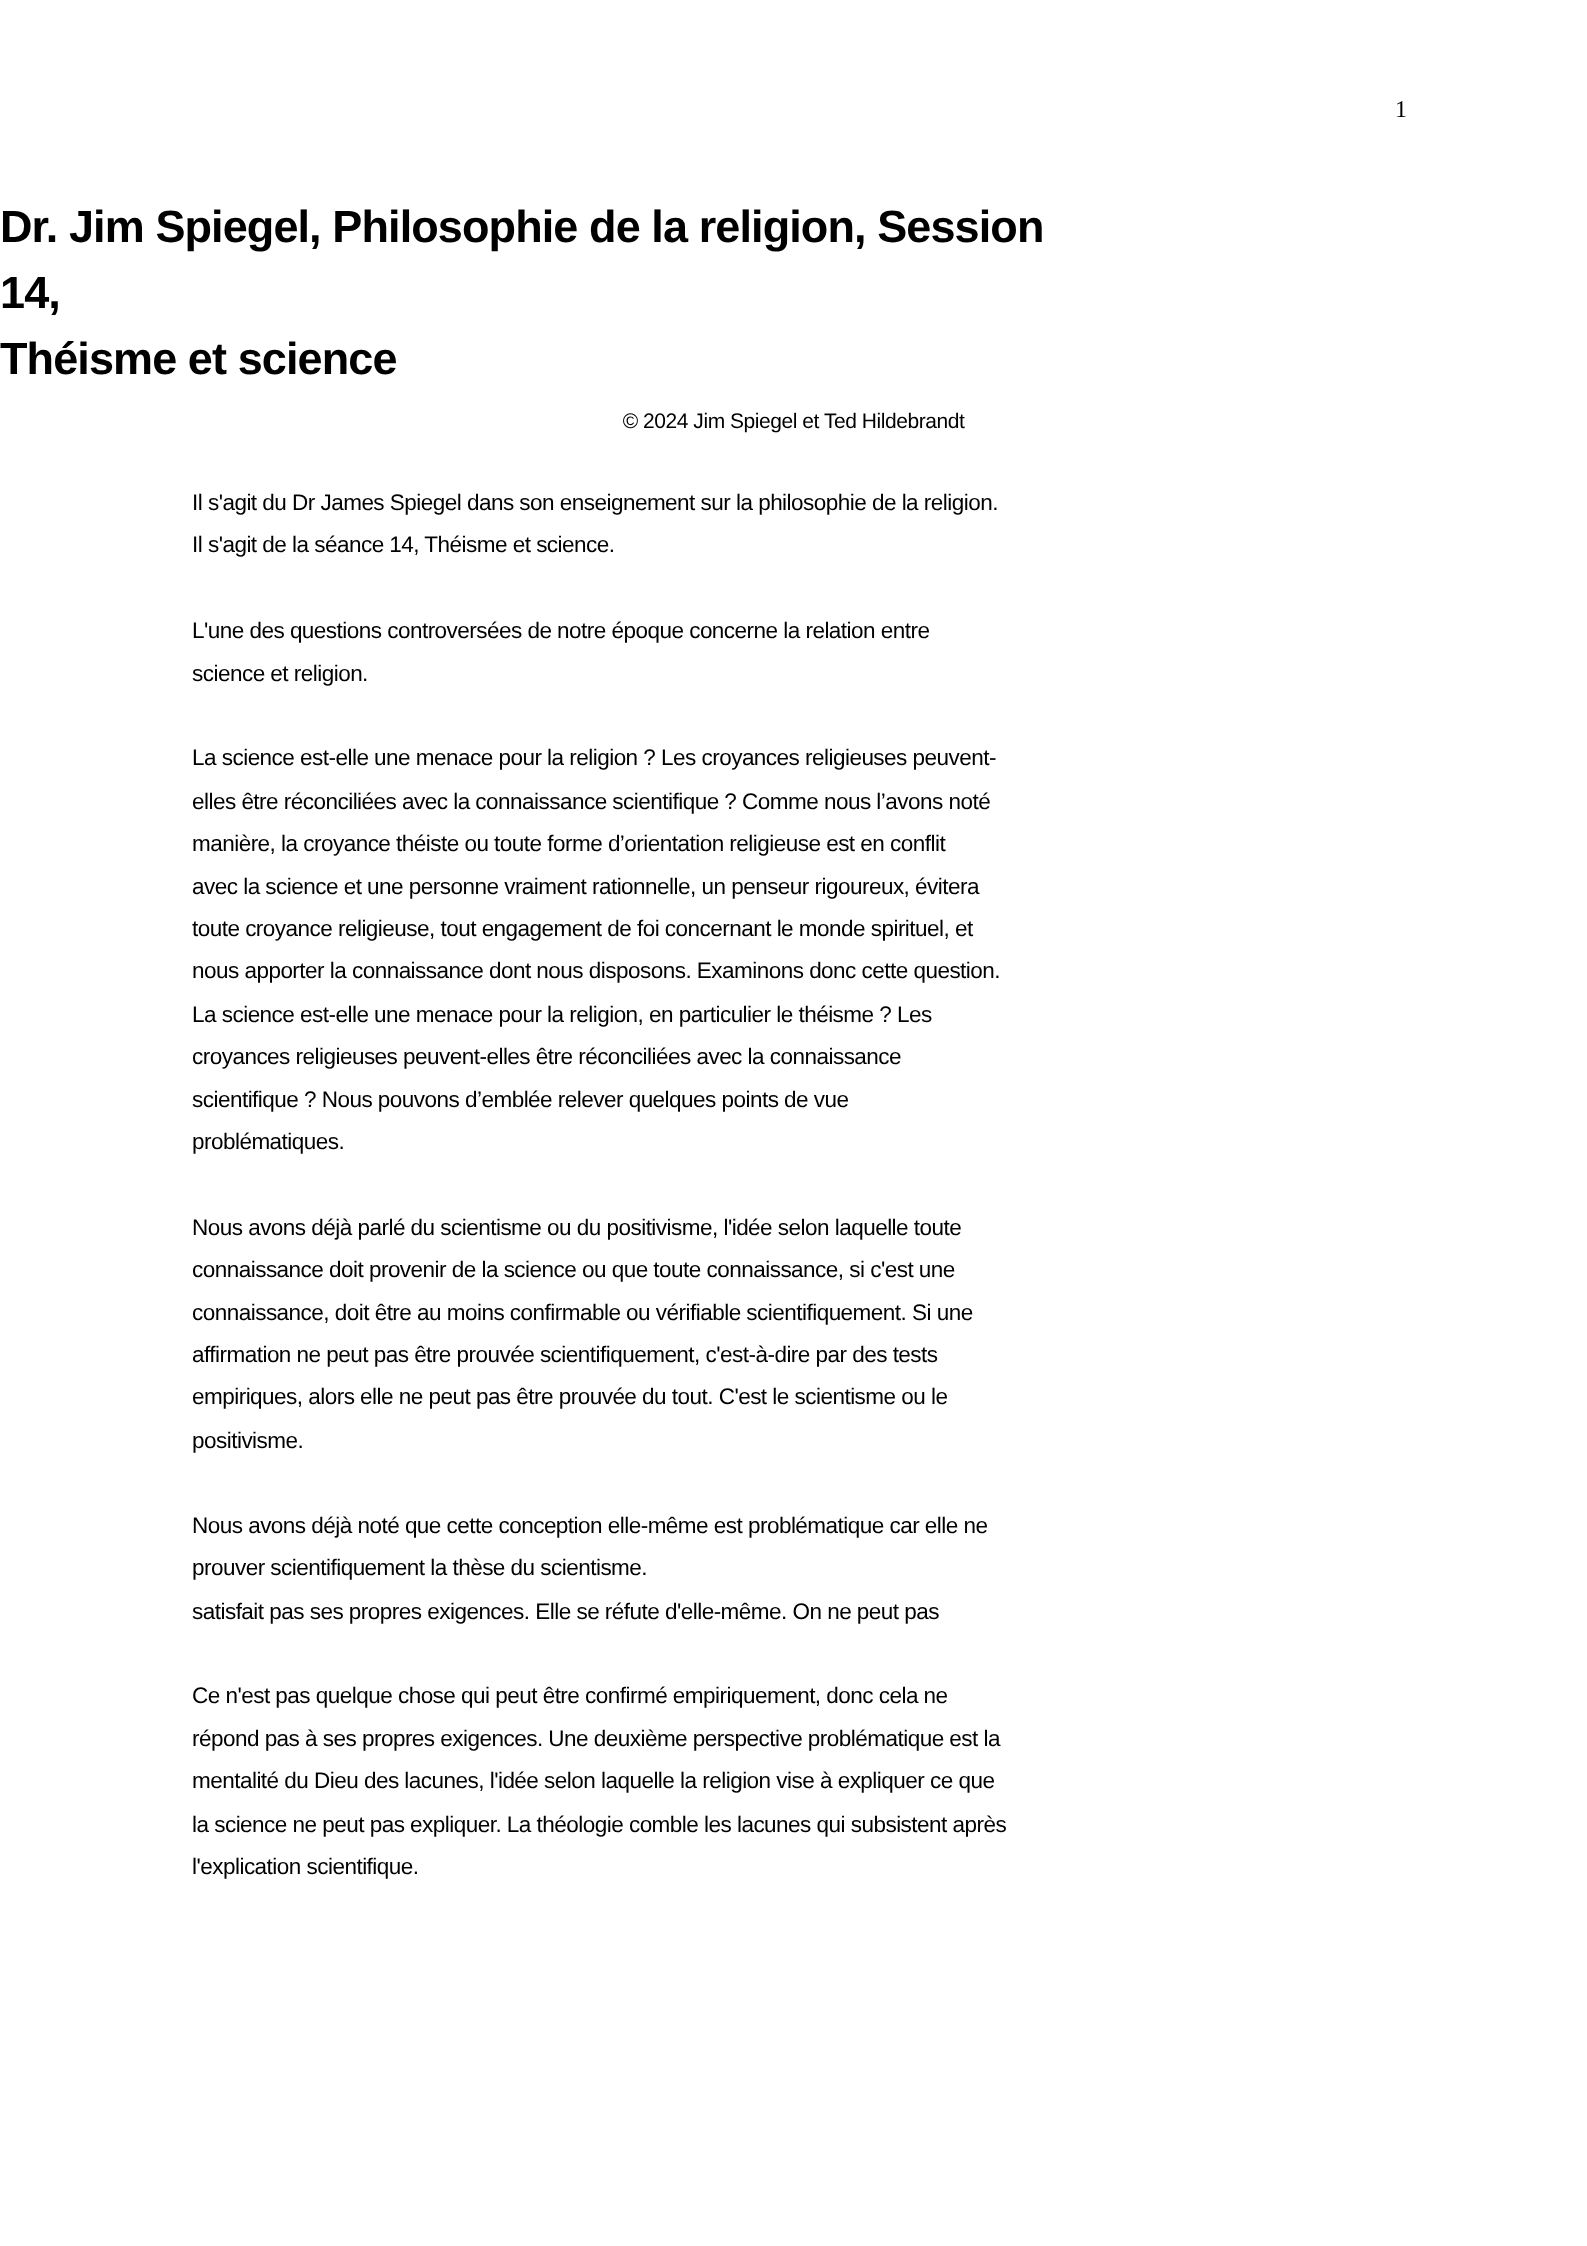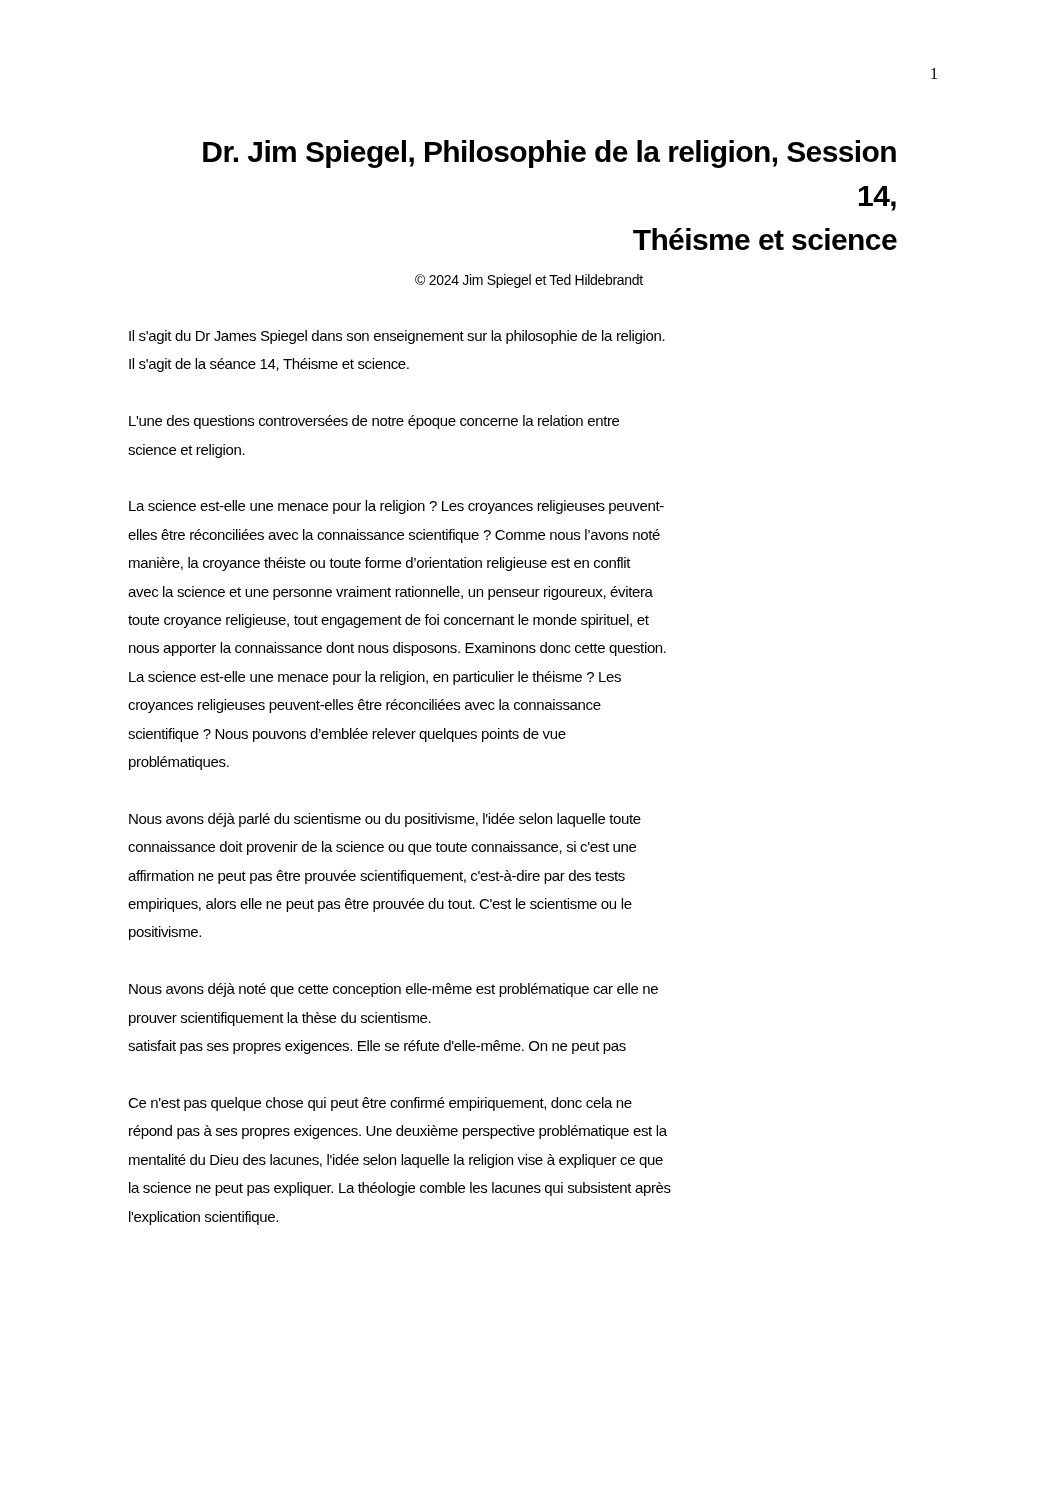--- a/index.html
+++ b/index.html
@@ -23,21 +23,21 @@
       text-align: right;
       font-family: "Liberation Serif", "DejaVu Serif", serif;
       font-size: 16px;
       line-height: 20px;
     }
     .title {
       position: absolute;
       top: 130px;
       left: 0;
       width: 897px;
-      text-align: right;
+      text-align: left;
       font-weight: bold;
       font-size: 30px;
       line-height: 44px;
       letter-spacing: -0.6px;
     }
     .title .tline { display: block; white-space: nowrap; }
     .copyright {
       position: absolute;
       top: 266px;
       left: 0;
@@ -89,20 +89,21 @@
     <span class="line">toute croyance religieuse, tout engagement de foi concernant le monde spirituel, et</span>
     <span class="line">nous apporter la connaissance dont nous disposons. Examinons donc cette question.</span>
     <span class="line">La science est-elle une menace pour la religion, en particulier le théisme ? Les</span>
     <span class="line">croyances religieuses peuvent-elles être réconciliées avec la connaissance</span>
     <span class="line">scientifique ? Nous pouvons d’emblée relever quelques points de vue</span>
     <span class="line">problématiques.</span>
   </p>
   <p class="para">
     <span class="line">Nous avons déjà parlé du scientisme ou du positivisme, l'idée selon laquelle toute</span>
     <span class="line">connaissance doit provenir de la science ou que toute connaissance, si c'est une</span>
+    <span class="line">connaissance, doit être au moins confirmable ou vérifiable scientifiquement. Si une</span>
     <span class="line">affirmation ne peut pas être prouvée scientifiquement, c'est-à-dire par des tests</span>
     <span class="line">empiriques, alors elle ne peut pas être prouvée du tout. C'est le scientisme ou le</span>
     <span class="line">positivisme.</span>
   </p>
   <p class="para">
     <span class="line">Nous avons déjà noté que cette conception elle-même est problématique car elle ne</span>
     <span class="line">prouver scientifiquement la thèse du scientisme.</span>
     <span class="line">satisfait pas ses propres exigences. Elle se réfute d'elle-même. On ne peut pas</span>
   </p>
   <p class="para">

